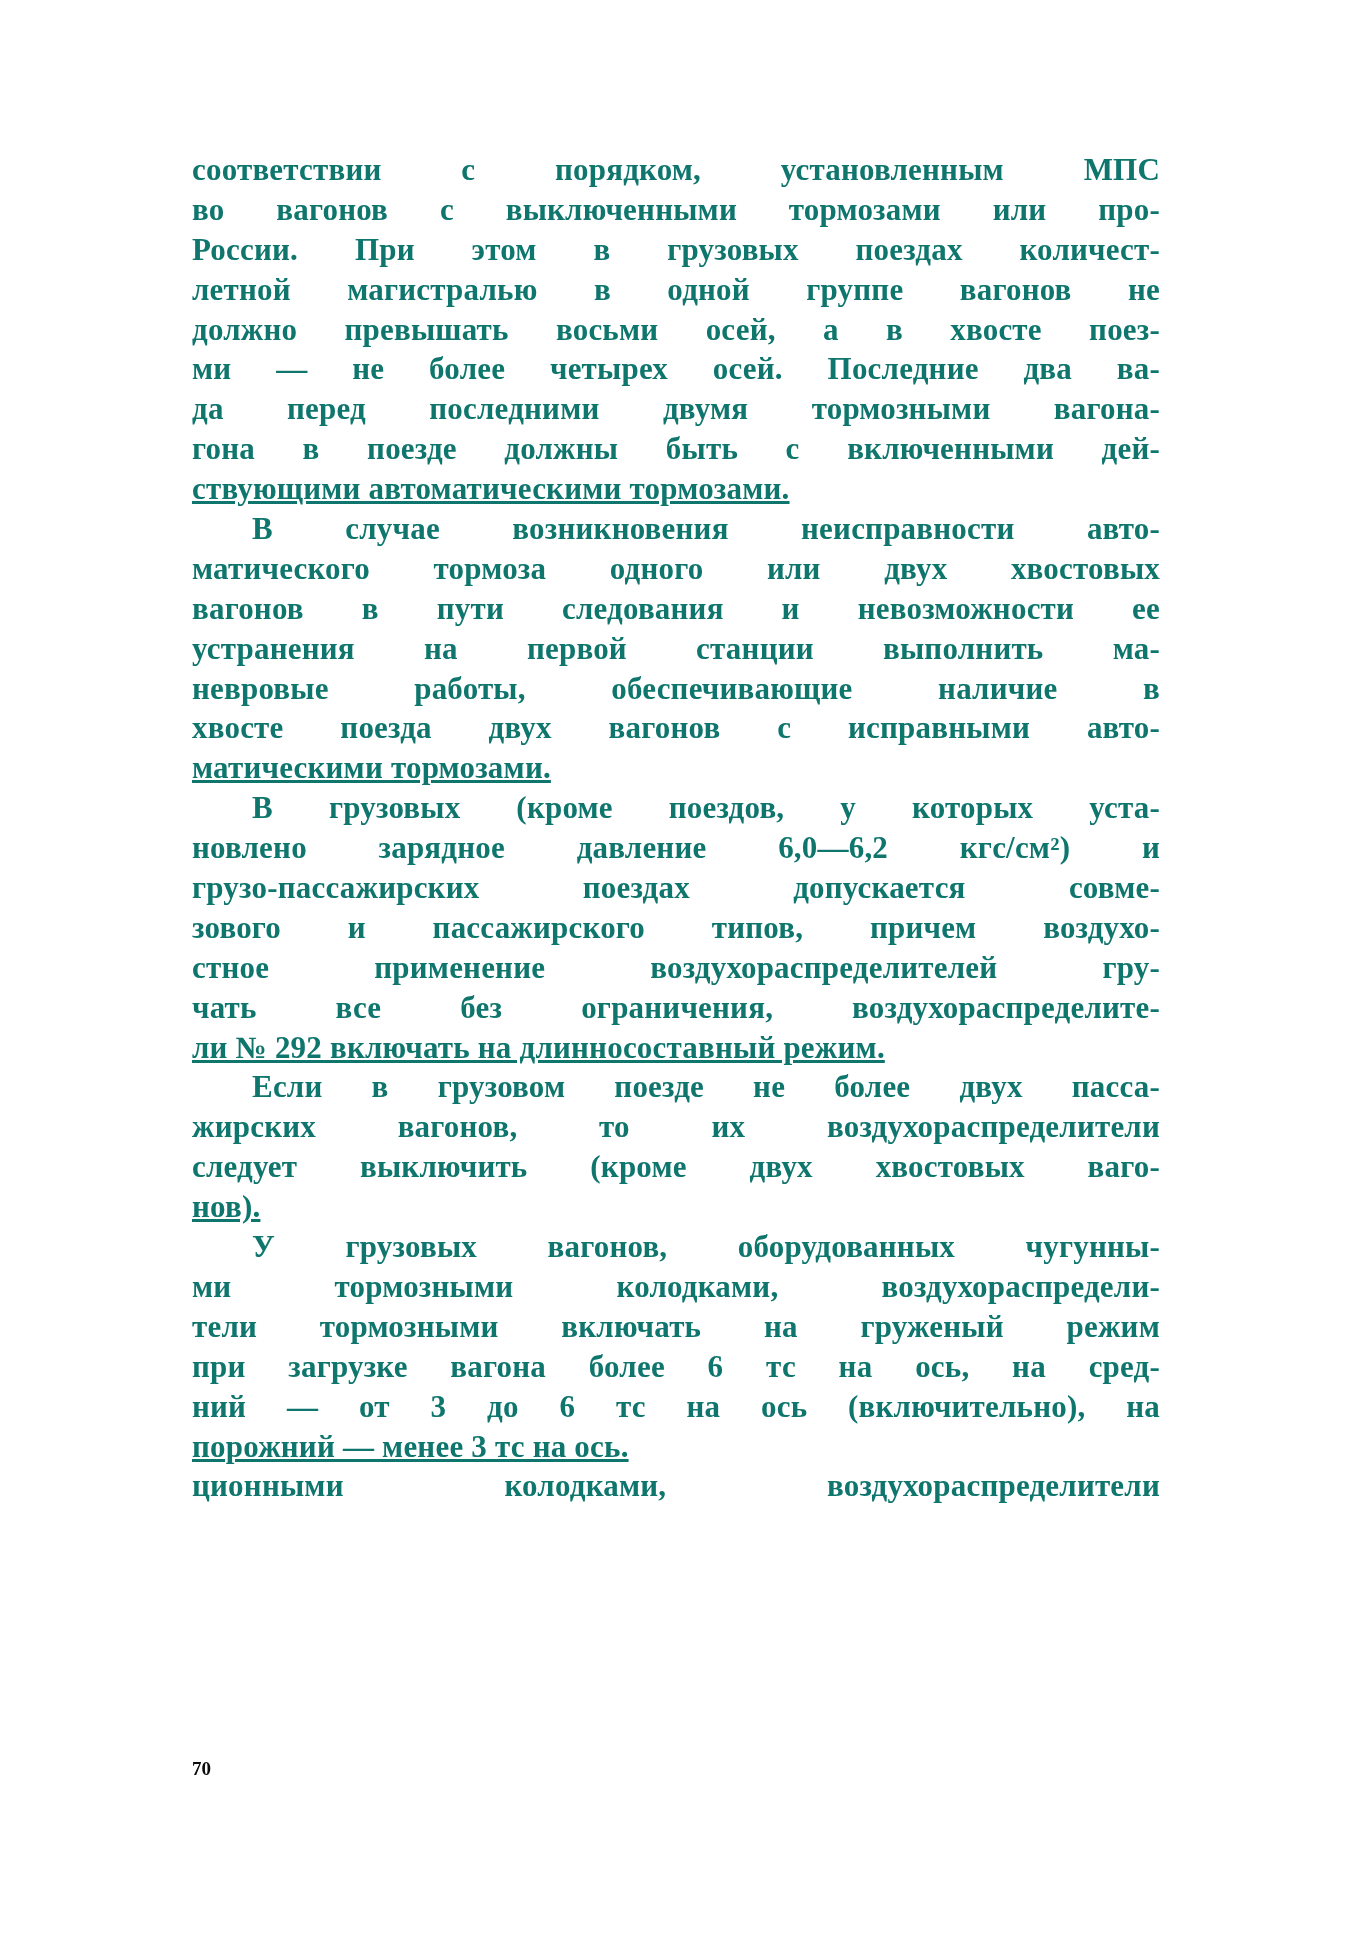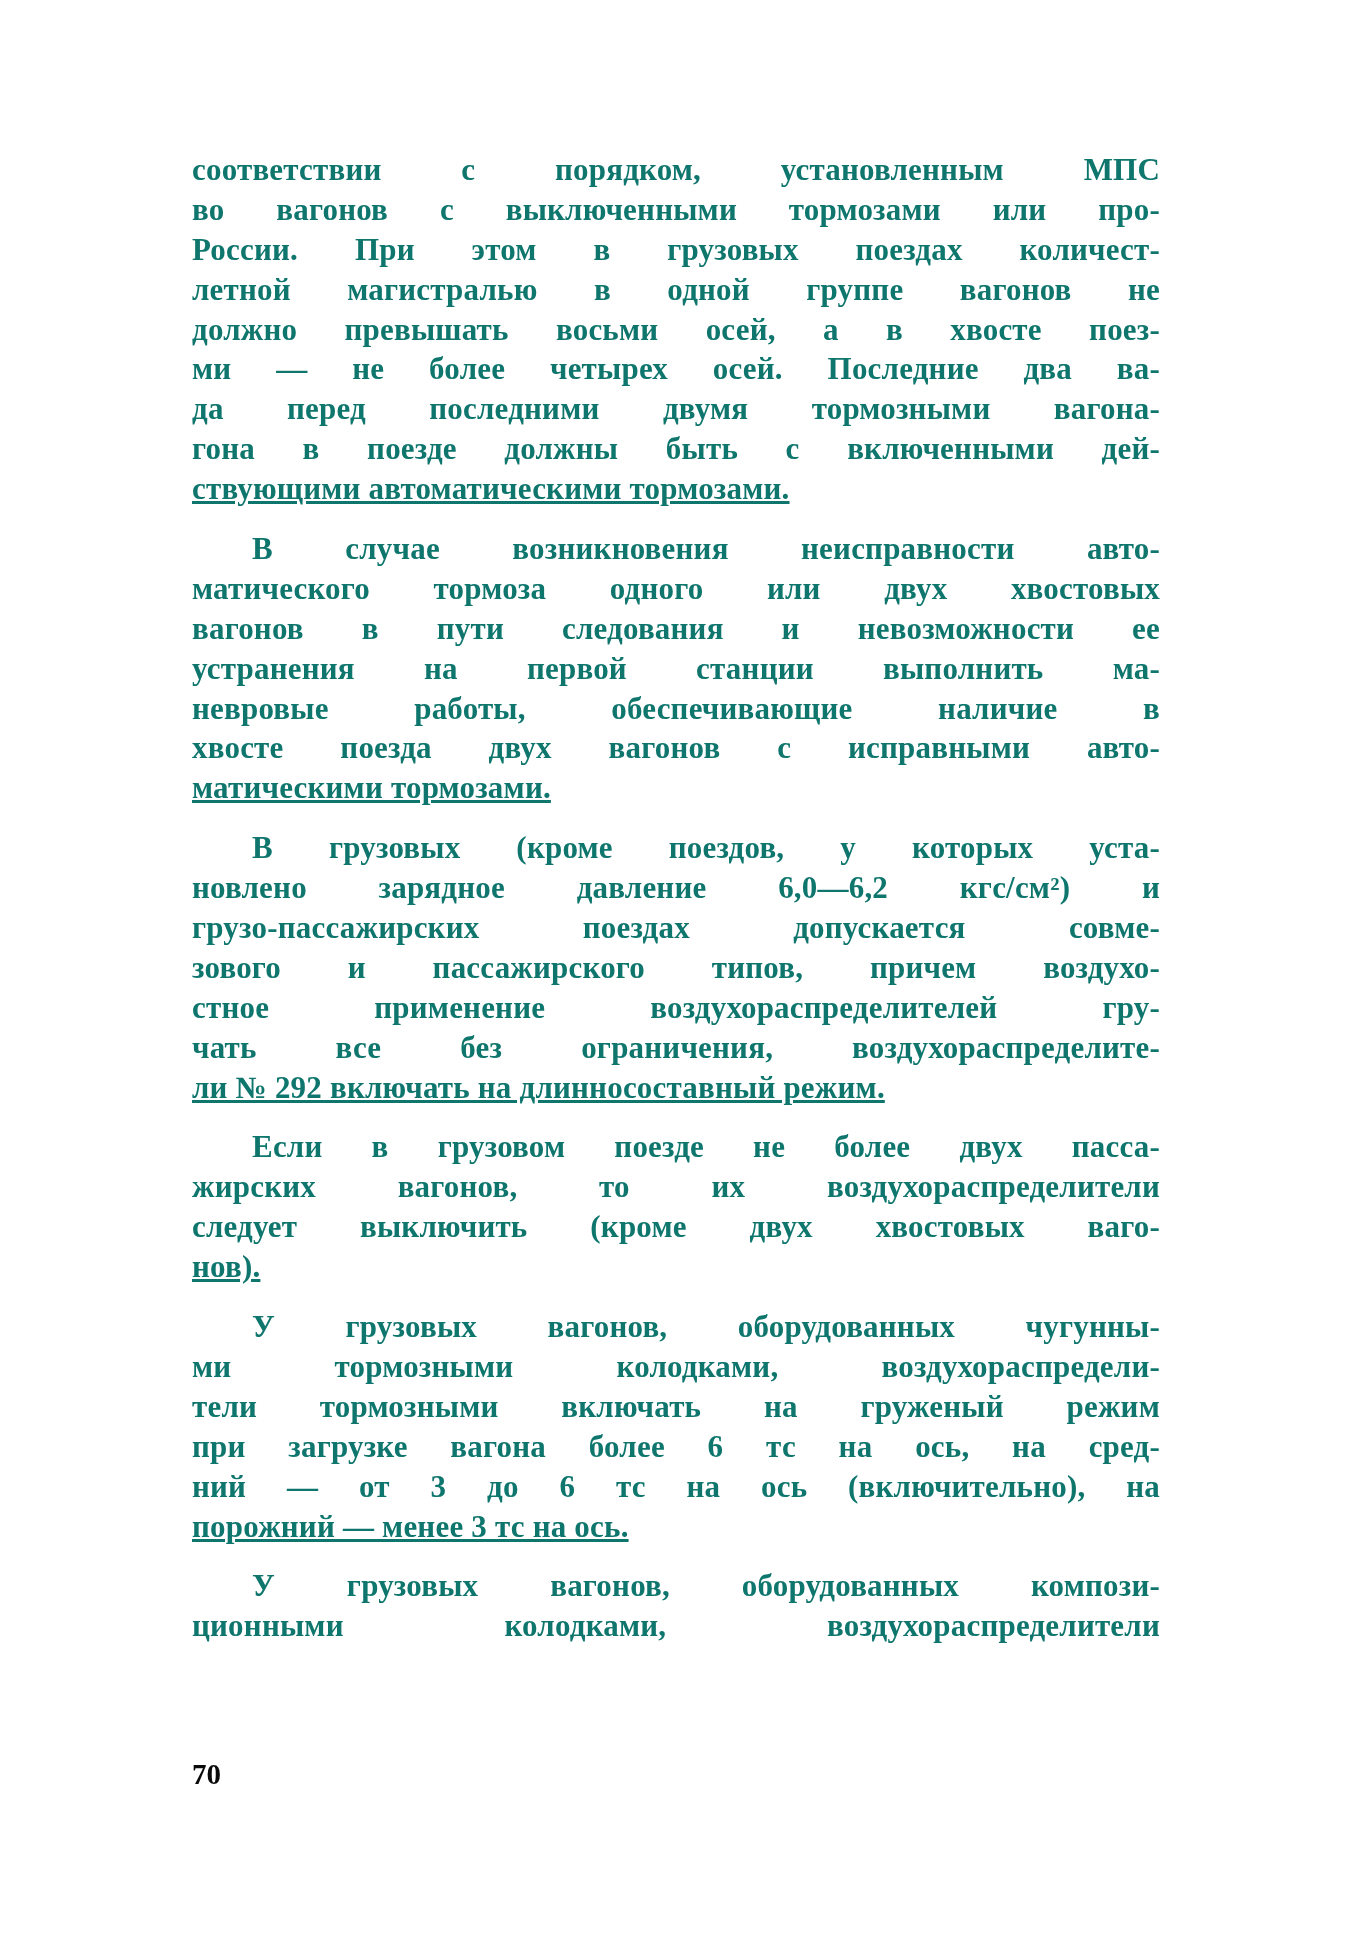--- a/index.html
+++ b/index.html
@@ -12,25 +12,25 @@
     font-family: "Liberation Serif", "DejaVu Serif", serif;
     font-size: 31px;
     font-weight: bold;
     color: #0f766e;
     white-space: nowrap;
     text-align: justify;
     text-align-last: justify;
     letter-spacing: 0.2px;
   }
   .line.last { text-align-last: left; text-decoration: underline; }
-  .line.indent { padding-left: 60px; margin-top: 20px; }
+  .line.indent { padding-left: 60px; }
   .page-number {
     position: absolute; left: 192px; top: 1758px;
     font-family: "Liberation Serif", "DejaVu Serif", serif;
-    font-size: 29px; font-weight: bold; color: #0a0a0a;
+    font-size: 19px; font-weight: bold; color: #0a0a0a;
   }
 </style>
 </head>
 <body>
 
 <div class="page">
 
   <div>
     <span class="line">соответствии с порядком, установленным МПС</span>
     <span class="line">во вагонов с выключенными тормозами или про-</span>
@@ -73,18 +73,17 @@
   <div>
     <span class="line indent">У грузовых вагонов, оборудованных чугунны-</span>
     <span class="line">ми тормозными колодками, воздухораспредели-</span>
     <span class="line">тели тормозными включать на груженый режим</span>
     <span class="line">при загрузке вагона более 6 тс на ось, на сред-</span>
     <span class="line">ний — от 3 до 6 тс на ось (включительно), на</span>
     <span class="line last">порожний — менее 3 тс на ось.</span>
   </div>
 
   <div>
-    <span class="line indent">У грузовых вагонов, оборудованных компози-</span>
     <span class="line">ционными колодками, воздухораспределители</span>
   </div>
 </div>
 
 <div class="page-number">70</div>
 
 </body></html>

